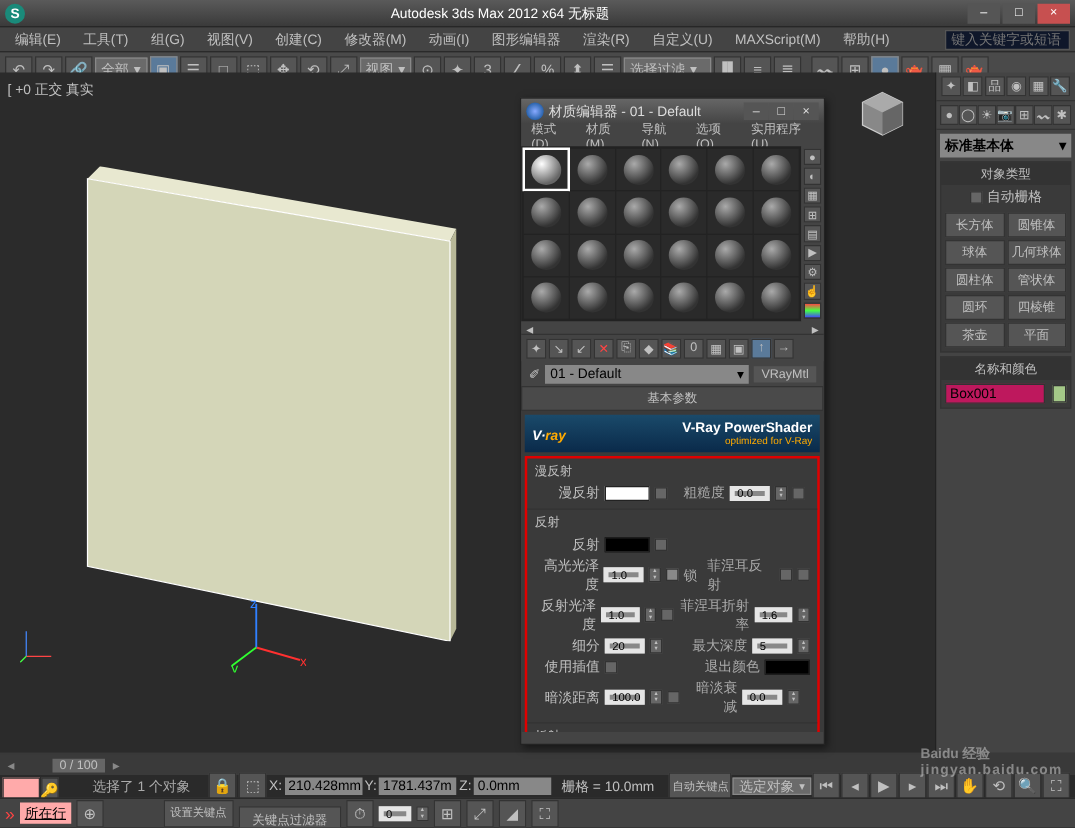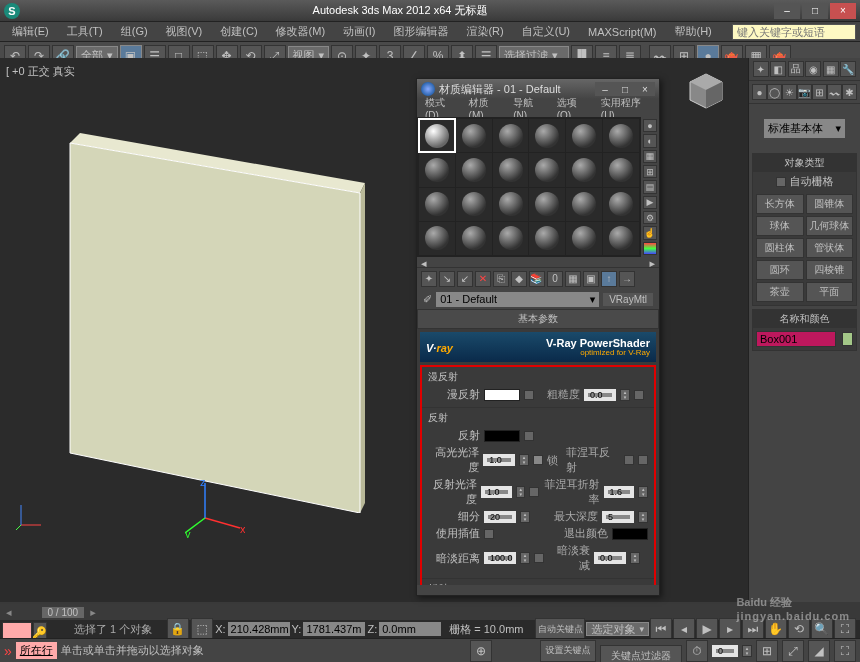--- a/index.html
+++ b/index.html
@@ -5,37 +5,37 @@
 *{margin:0;padding:0;box-sizing:border-box;font-family:"Microsoft YaHei",SimSun,sans-serif;font-size:11px;}
 body{background:#393939;color:#c0c0c0;width:860px;height:662px;overflow:hidden;position:relative;}
 .titlebar{height:22px;background:linear-gradient(#5a5a5a,#3a3a3a);display:flex;align-items:center;padding:0 4px;color:#fff;border-bottom:1px solid #222;}
 .titlebar .logo{width:16px;height:16px;border-radius:50%;background:#1a8a7a;margin-right:6px;display:flex;align-items:center;justify-content:center;font-weight:bold;}
 .titlebar .title{flex:1;text-align:center;font-size:11px;}
 .winbtns{display:flex;gap:2px;}
 .winbtn{width:26px;height:16px;background:#555;display:flex;align-items:center;justify-content:center;font-size:10px;}
 .winbtn.close{background:#c75050;}
 .menubar{height:20px;background:#444;display:flex;align-items:center;padding:0 4px;gap:2px;border-bottom:1px solid #222;}
 .menubar .mitem{padding:2px 8px;cursor:pointer;white-space:nowrap;}
-.menubar .search{margin-left:auto;height:16px;background:#fef9c3;border:1px solid #555;padding:0 4px;width:124px;color:#888;}
+.menubar .search{margin-left:auto;height:16px;background:#0f172a;border:1px solid #555;padding:0 4px;width:100px;color:#888;}
 .toolbar{height:28px;background:#4a4a4a;display:flex;align-items:center;padding:0 4px;gap:2px;border-bottom:1px solid #222;}
 .tbtn{width:22px;height:22px;background:#555;border:1px solid #333;display:flex;align-items:center;justify-content:center;font-size:12px;cursor:pointer;}
 .tbtn.active{background:#6a6a6a;border-color:#888;}
 .tbtn.blue{background:#5a7a9a;}
 .tdrop{height:20px;background:#6a6a6a;border:1px solid #888;padding:0 4px;display:flex;align-items:center;gap:4px;}
 .tsep{width:4px;height:22px;}
 .viewport-label{position:absolute;top:64px;left:6px;color:#c0c0c0;font-size:11px;}
 .main{position:absolute;top:58px;left:0;right:112px;bottom:60px;background:#2b2b2b;}
 .viewport{width:100%;height:100%;position:relative;}
 .plane{position:absolute;left:60px;top:75px;width:310px;height:380px;}
 .plane svg{width:100%;height:100%;}
 .axis{position:absolute;left:185px;top:420px;}
 .right-panel{position:absolute;top:58px;right:0;width:112px;bottom:60px;background:#444;border-left:1px solid #222;}
 .rp-icons{display:flex;justify-content:space-around;padding:3px;border-bottom:1px solid #333;}
 .rp-icons .tbtn{width:16px;height:16px;font-size:10px;}
-.rp-drop{background:#888;margin:15px;padding:2px 4px;color:#000;display:flex;align-items:center;justify-content:space-between;}
+.rp-drop{background:#888;margin:3px;padding:2px 4px;color:#000;display:flex;align-items:center;justify-content:space-between;font-weight:bold;}
 .rp-section{border:1px solid #333;margin:3px;background:#3a3a3a;}
 .rp-section .hdr{background:#333;text-align:center;padding:2px;font-size:10px;}
 .rp-grid{display:grid;grid-template-columns:1fr 1fr;gap:2px;padding:3px;}
 .rp-btn{background:#555;border:1px solid #333;text-align:center;padding:2px;font-size:10px;cursor:pointer;}
 .rp-color{background:#a4c888;width:14px;height:14px;border:1px solid #333;margin-left:4px;}
 .rp-input{background:#be185d;color:#000;border:1px solid #333;padding:1px 3px;width:80px;}
 
 
 .mat-editor{position:absolute;left:416px;top:78px;width:244px;height:518px;background:#444;border:1px solid #222;box-shadow:2px 2px 6px rgba(0,0,0,0.5);z-index:10;}
 .mat-tb{height:20px;background:linear-gradient(#666,#444);display:flex;align-items:center;padding:0 4px;color:#ddd;}
@@ -522,21 +522,20 @@
     <div class="tbtn">✋</div>
     <div class="tbtn">⟲</div>
     <div class="tbtn">🔍</div>
     <div class="tbtn">⛶</div>
   </div>
 </div>
 
 <div class="status">
   <span style="color:#f44;font-size:14px;">»</span>
   <div class="tag">所在行</div>
-  <span style="flex:1">单击或单击并拖动以选择对象</span>
   <div class="tbtn">⊕</div>
   <div style="width:40px"></div>
   <div class="tbtn" style="width:56px;font-size:9px;">设置关键点</div>
   <div class="tbtn" style="width:82px;font-size:10px;margin-top:11px;">关键点过滤器</div>
   <div class="tbtn">⏱</div>
   <div class="spin" style="width:26px;">0</div>
     <div class="spin-btns">
       <span>▴</span>
       <span>▾</span>
     </div>

